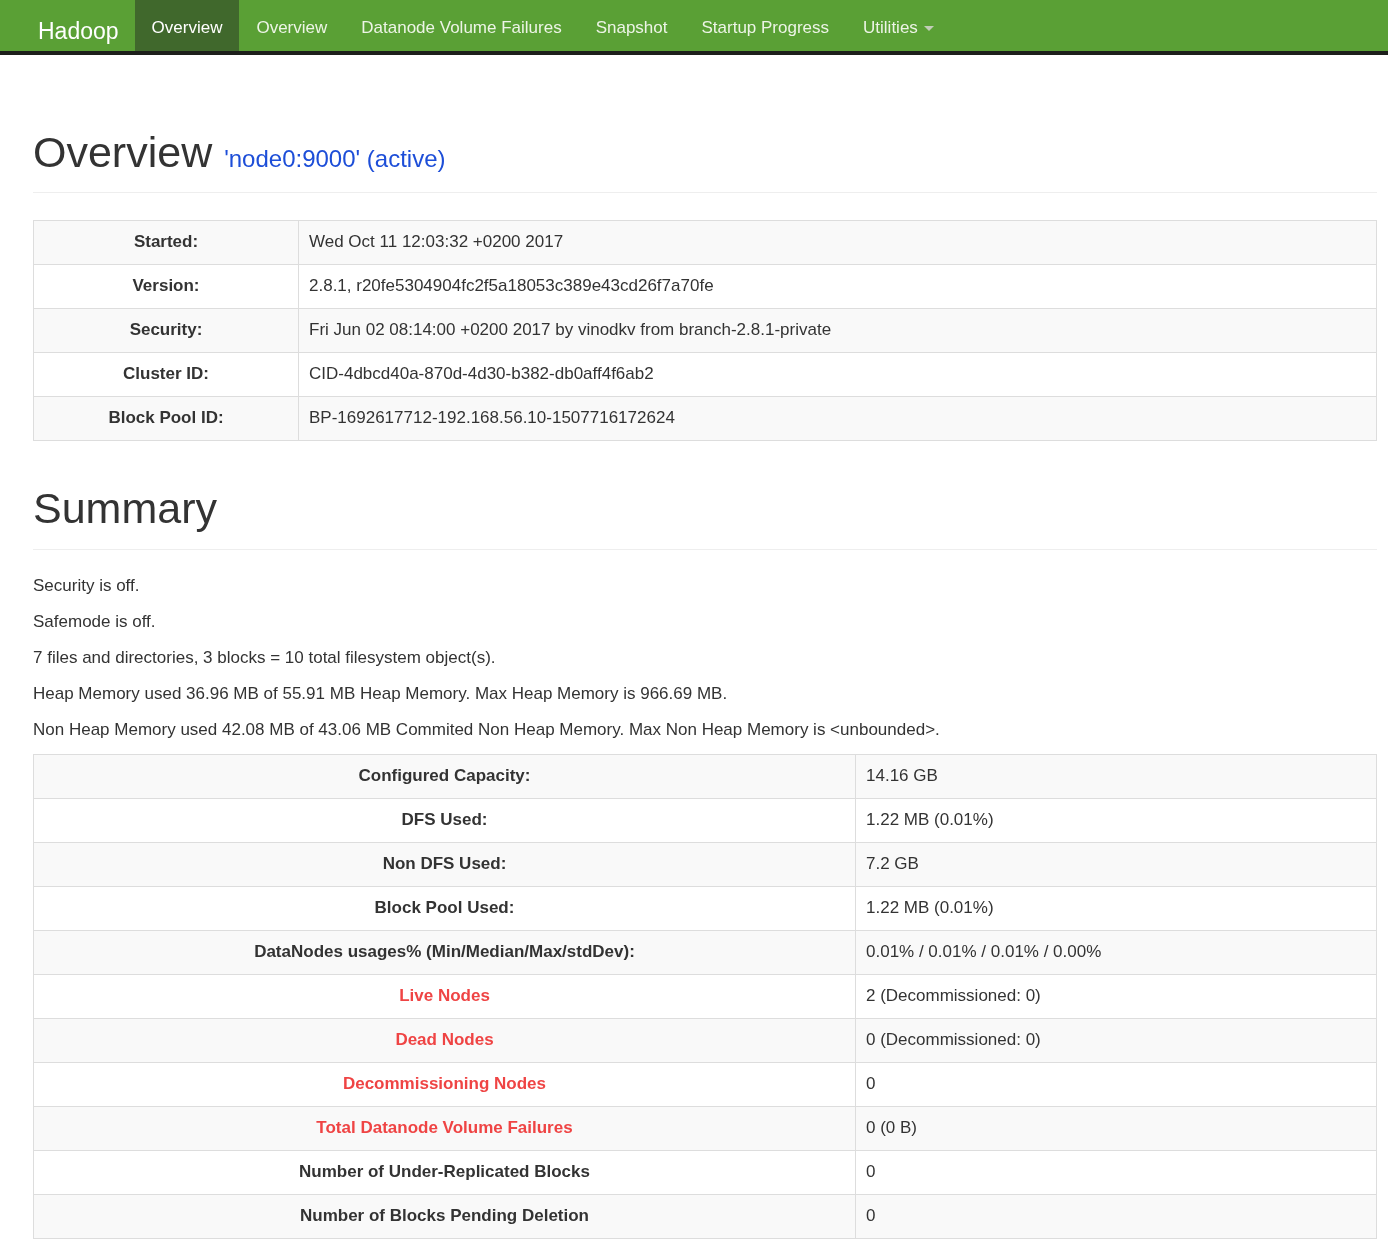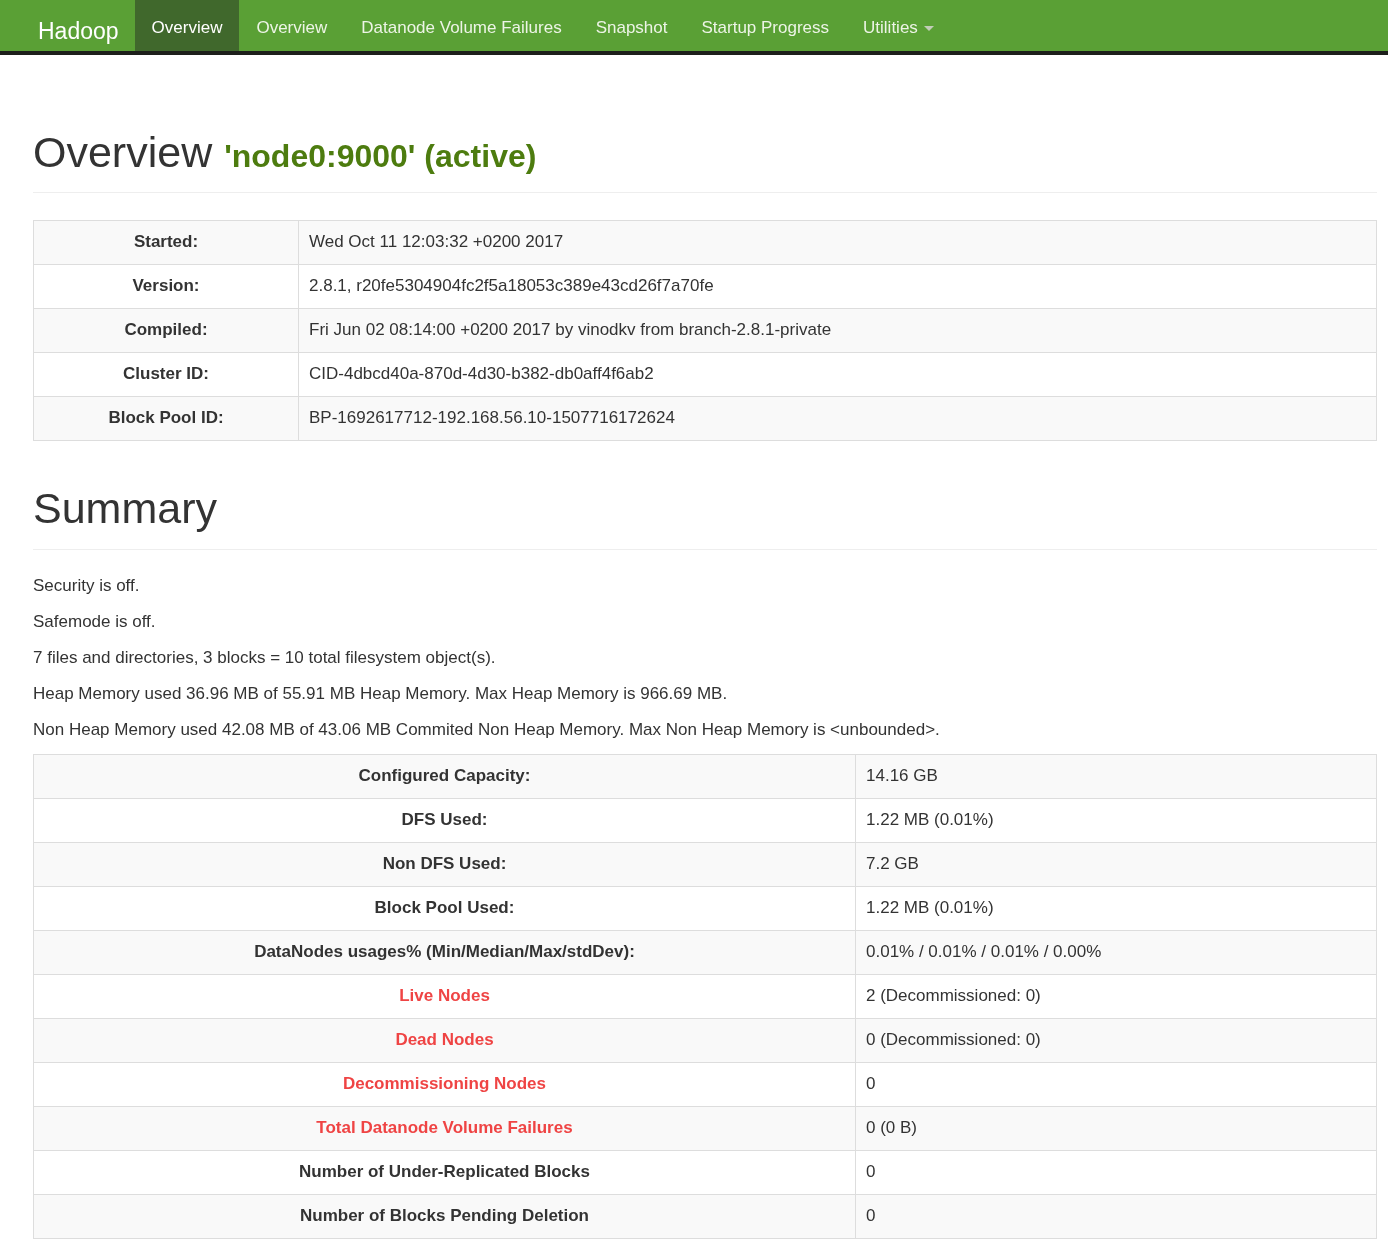--- a/index.html
+++ b/index.html
@@ -47,21 +47,21 @@
   .page-header {
     border-bottom: 1px solid #eeeeee;
     padding-bottom: 16px;
   }
   .page-header.first { margin-top: 74px; }
   .page-header.second { margin-top: 44px; margin-bottom: 24px; }
   h1 {
     font-size: 43px; font-weight: 400; line-height: 1.1;
     color: #333;
   }
-  h1 small { font-size: 32px; font-weight: 700; color: #4d7c0f; }
+  h1 small { font-size: 24px; font-weight: 400; color: #1d4ed8; }
 
   p.summary-line { line-height: 24px; margin: 0 0 12px 0; }
 
   
   table.info-table {
     width: 100%;
     border-collapse: collapse;
     border: 1px solid #dddddd;
   }
   table.overview-table { margin-top: 27px; }
@@ -105,21 +105,21 @@
     <tbody>
       <tr>
         <th>Started:</th>
         <td>Wed Oct 11 12:03:32 +0200 2017</td>
       </tr>
       <tr>
         <th>Version:</th>
         <td>2.8.1, r20fe5304904fc2f5a18053c389e43cd26f7a70fe</td>
       </tr>
       <tr>
-        <th>Compiled:</th>
+        <th>Security:</th>
         <td>Fri Jun 02 08:14:00 +0200 2017 by vinodkv from branch-2.8.1-private</td>
       </tr>
       <tr>
         <th>Cluster ID:</th>
         <td>CID-4dbcd40a-870d-4d30-b382-db0aff4f6ab2</td>
       </tr>
       <tr>
         <th>Block Pool ID:</th>
         <td>BP-1692617712-192.168.56.10-1507716172624</td>
       </tr>

